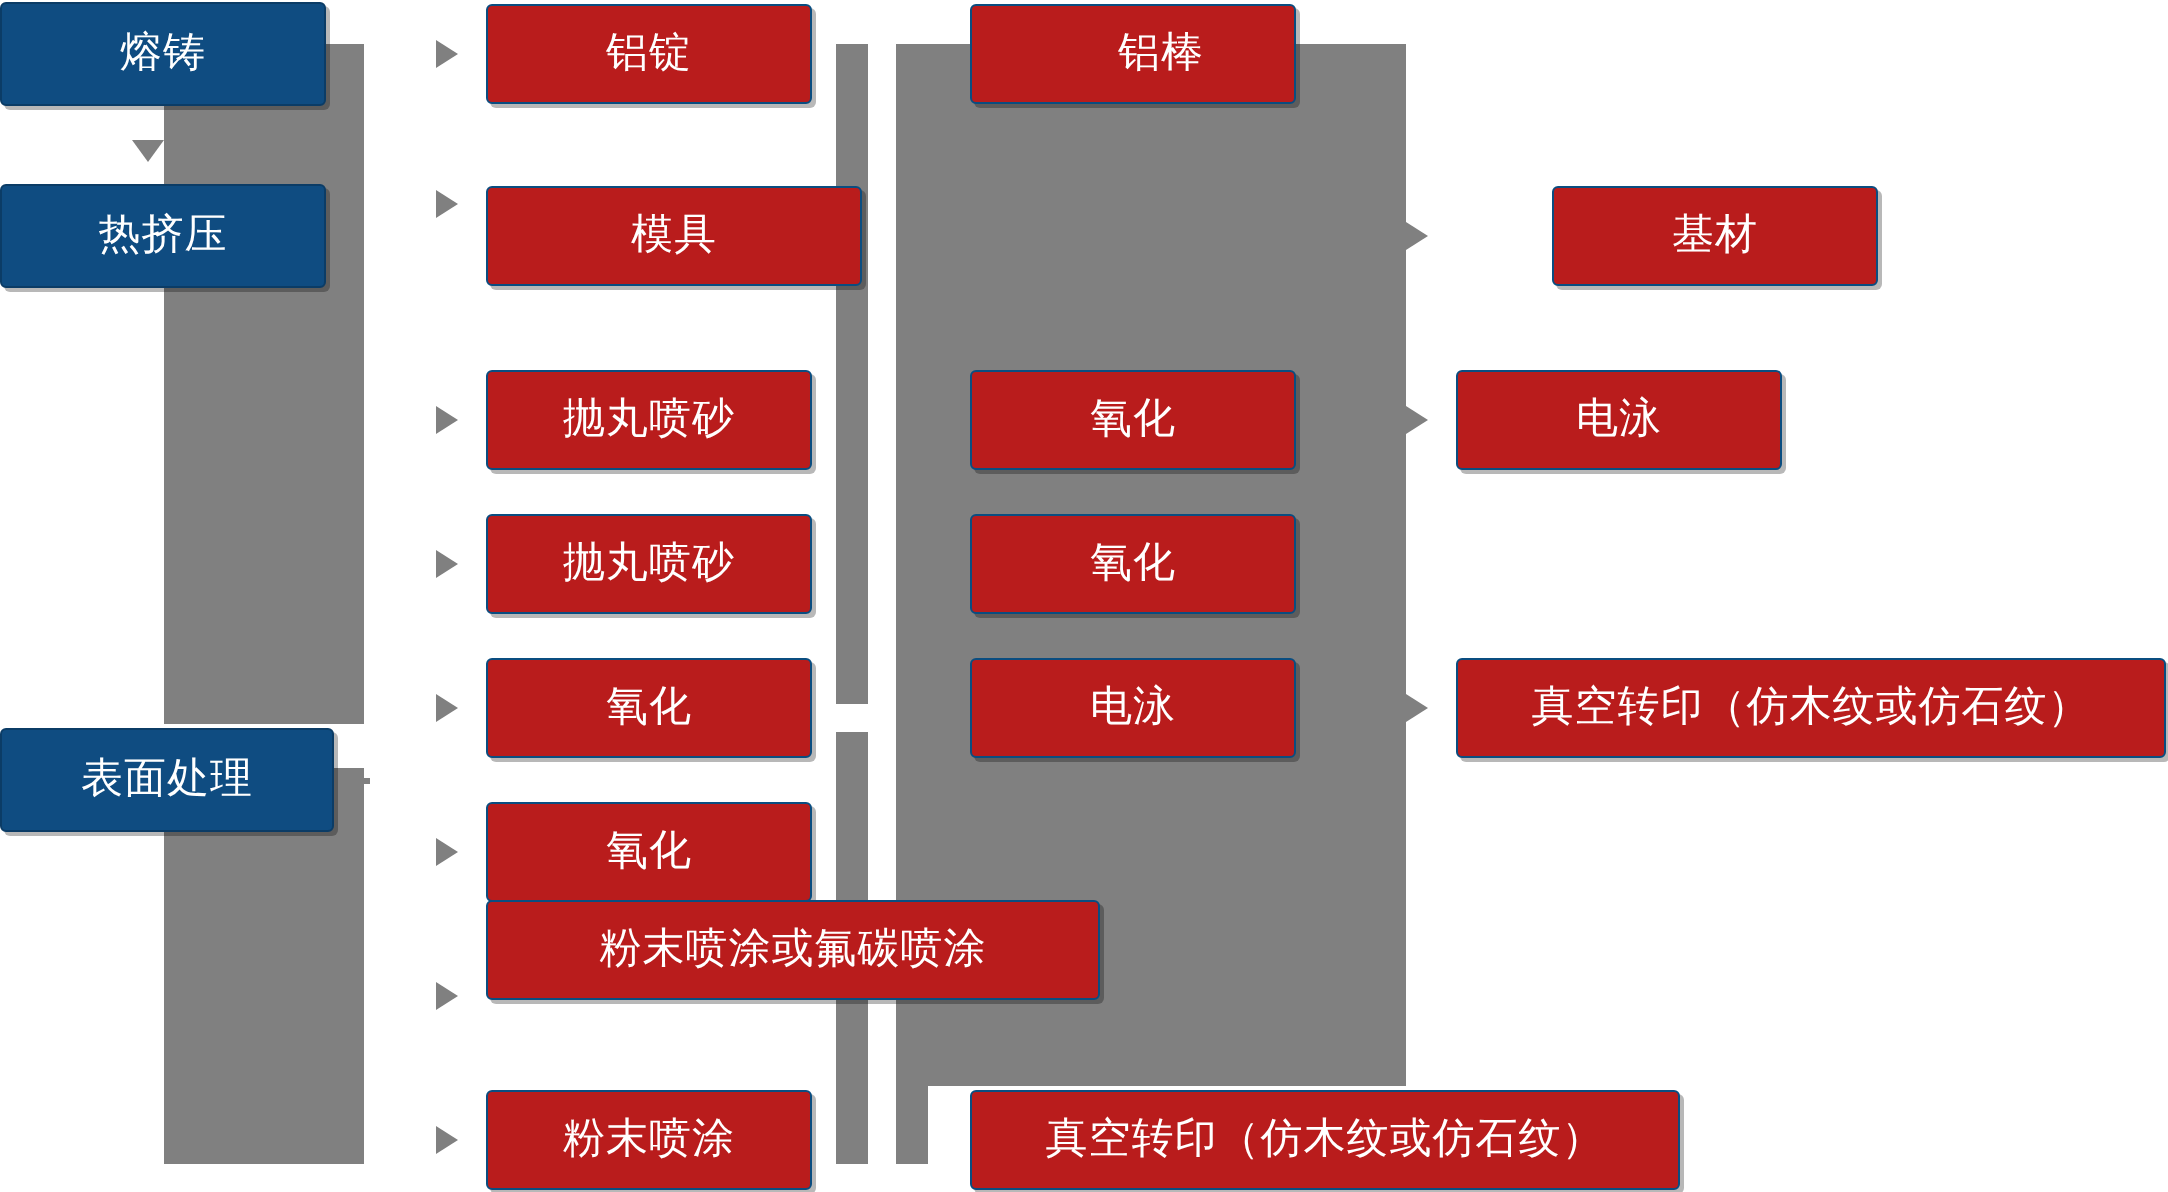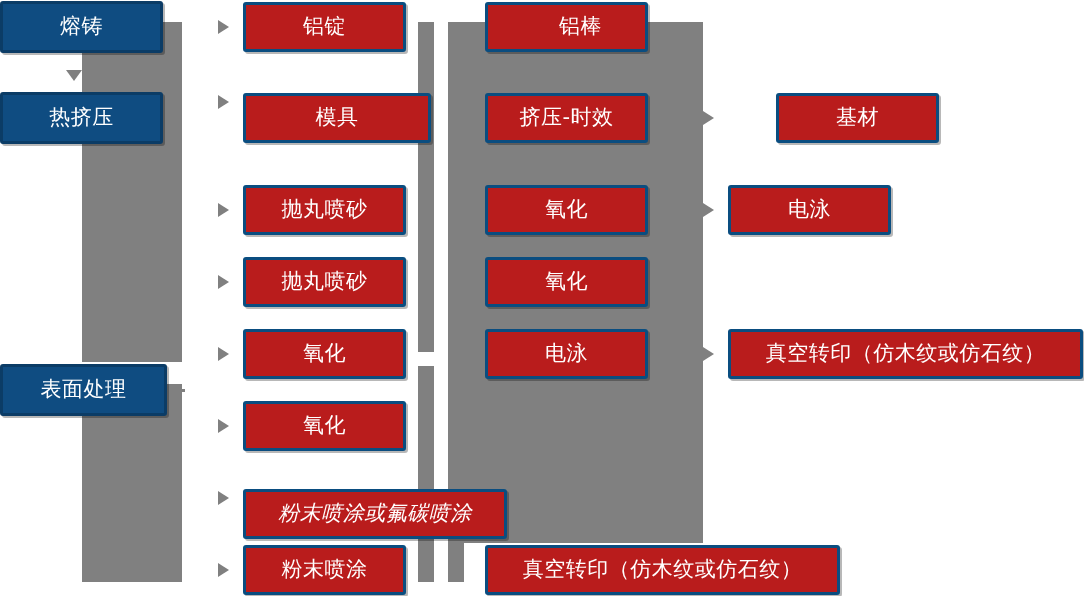--- a/index.html
+++ b/index.html
@@ -49,21 +49,21 @@
   }
 
   
   .node{
     position:absolute;
     box-sizing:border-box;
     display:flex;
     align-items:center;
     justify-content:center;
     color:#ffffff;
-    border:3px solid #f97316;
+    border:1px solid #f97316;
     border-radius:3px;
     text-align:center;
     line-height:1.1;
     letter-spacing:0.5px;
     box-shadow:2px 2px 0 rgba(0,0,0,0.28);
     user-select:none;
   }
   .node.dark{
     background:#0F4C81;
     border-color:#0B3C66;
@@ -134,32 +134,29 @@
   </div>
   <div class="node bright fs-21" style="left:243px; top:257px; width:163px; height:50px;">
     <span>抛丸喷砂</span>
   </div>
   <div class="node bright fs-21" style="left:243px; top:329px; width:163px; height:50px;">
     <span>氧化</span>
   </div>
   <div class="node bright fs-21" style="left:243px; top:401px; width:163px; height:50px;">
     <span>氧化</span>
   </div>
-  <div class="node bright fs-21" style="left:243px; top:489px; width:264px; height:50px;font-style:italic;">
+  <div class="node bright fs-21" style="left:243px; top:450px; width:307px; height:50px;">
     <span>粉末喷涂或氟碳喷涂</span>
   </div>
   <div class="node bright fs-21" style="left:243px; top:545px; width:163px; height:50px;">
     <span>粉末喷涂</span>
   </div>
 
   <div class="node bright fs-21" style="left:485px; top:2px; width:163px; height:50px;padding-left:28px;">
     <span>铝棒</span>
-  </div>
-  <div class="node bright fs-21" style="left:485px; top:93px; width:163px; height:50px;">
-    <span>挤压-时效</span>
   </div>
   <div class="node bright fs-21" style="left:485px; top:185px; width:163px; height:50px;">
     <span>氧化</span>
   </div>
   <div class="node bright fs-21" style="left:485px; top:257px; width:163px; height:50px;">
     <span>氧化</span>
   </div>
   <div class="node bright fs-21" style="left:485px; top:329px; width:163px; height:50px;">
     <span>电泳</span>
   </div>

